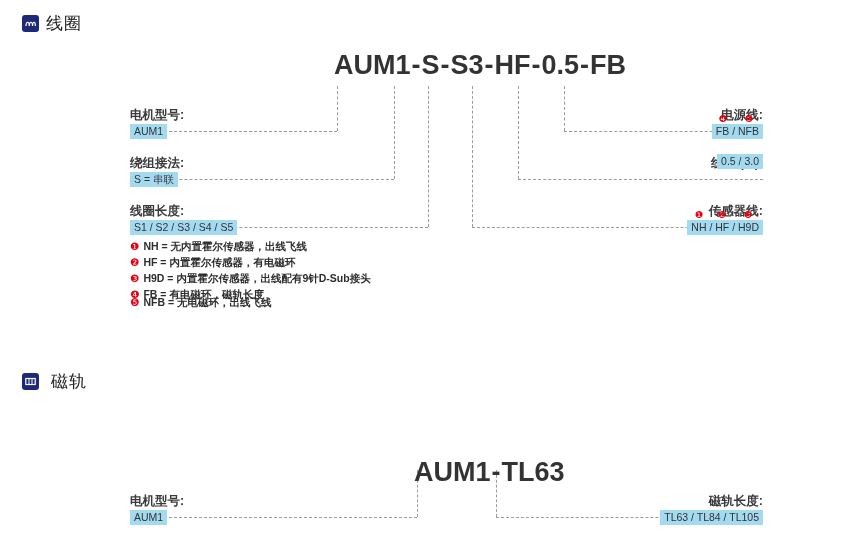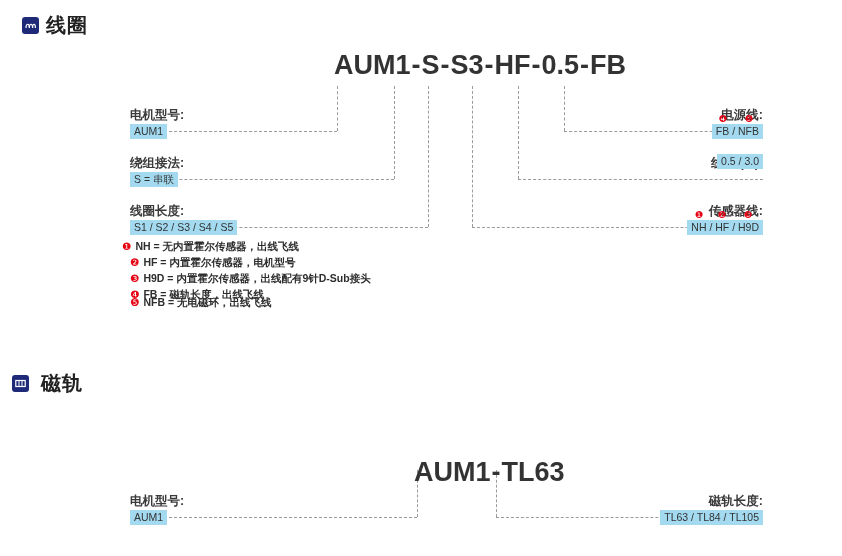--- a/index.html
+++ b/index.html
@@ -6,21 +6,21 @@
   html, body { background: #ffffff; }
   body {
     width: 842px; height: 556px;
     position: relative; overflow: hidden;
     font-family: "Liberation Sans", "DejaVu Sans", sans-serif;
     color: #333;
   }
   .page { position: absolute; inset: 0; }
 
   .section-header { position: absolute; display: flex; align-items: center; gap: 7px; }
-  .section-header .hdr-txt { font-size: 20px; font-weight: 700; color: #222; letter-spacing: 1px; }
+  .section-header .hdr-txt { font-size: 17px; font-weight: 400; color: #222; letter-spacing: 1px; }
   .hdr-icon {
     width: 17px; height: 17px; border-radius: 3px;
     background: var(--navy, #1e2a78);
     display: flex; align-items: center; justify-content: center; flex: 0 0 auto;
   }
 
   .code-title {
     position: absolute; white-space: nowrap;
     font-size: 27px; font-weight: 700; color: #333; z-index: 2;
     line-height: 31px;
@@ -109,37 +109,37 @@
 
   <div class="label r" style="right:79px; top:155px;text-align:center;">线长 (m):</div>
   <div class="chip" style="right:79px; top:154px;">0.5 / 3.0</div>
 
   <div class="label r" style="right:79px; top:203px;">传感器线:</div>
   <div class="chip" style="right:79px; top:220px;">NH / HF / H9D</div>
   <span class="sup" style="left:699px; top:210px;">❶</span>
   <span class="sup" style="left:722px; top:210px;">❷</span>
   <span class="sup" style="left:748px; top:210px;">❸</span>
 
-  <div class="note" style="left:122px; top:240px;text-align:center;">
+  <div class="note" style="left:130px; top:240px;text-align:center;">
     <span class="num">❶</span><span>NH = 无内置霍尔传感器，出线飞线</span>
   </div>
   <div class="note" style="left:130px; top:256px;">
-    <span class="num">❷</span><span>HF = 内置霍尔传感器，电机型号</span>
+    <span class="num">❷</span><span>HF = 内置霍尔传感器，有电磁环</span>
   </div>
   <div class="note" style="left:130px; top:272px;">
     <span class="num">❸</span><span>H9D = 内置霍尔传感器，出线配有9针D-Sub接头</span>
   </div>
   <div class="note" style="left:130px; top:288px;">
-    <span class="num">❹</span><span>FB = 磁轨长度，出线飞线</span>
+    <span class="num">❹</span><span>FB = 有电磁环，磁轨长度</span>
   </div>
   <div class="note" style="left:130px; top:296px;">
     <span class="num">❺</span><span>NFB = 无电磁环，出线飞线</span>
   </div>
 
-  <div class="section-header" style="left:12px; top:370px;gap:12px;">
+  <div class="section-header" style="left:22px; top:370px;gap:12px;">
     <span class="hdr-icon">
       <svg width="11" height="11" viewBox="0 0 11 11">
         <rect x="0.8" y="2.5" width="9.4" height="6" fill="none" stroke="#fff" stroke-width="1.2"></rect>
         <line x1="4" y1="2.5" x2="4" y2="8.5" stroke="#fff" stroke-width="1"></line>
         <line x1="7" y1="2.5" x2="7" y2="8.5" stroke="#fff" stroke-width="1"></line>
       </svg>
     </span>
     <span class="hdr-txt">磁轨</span>
   </div>
 

